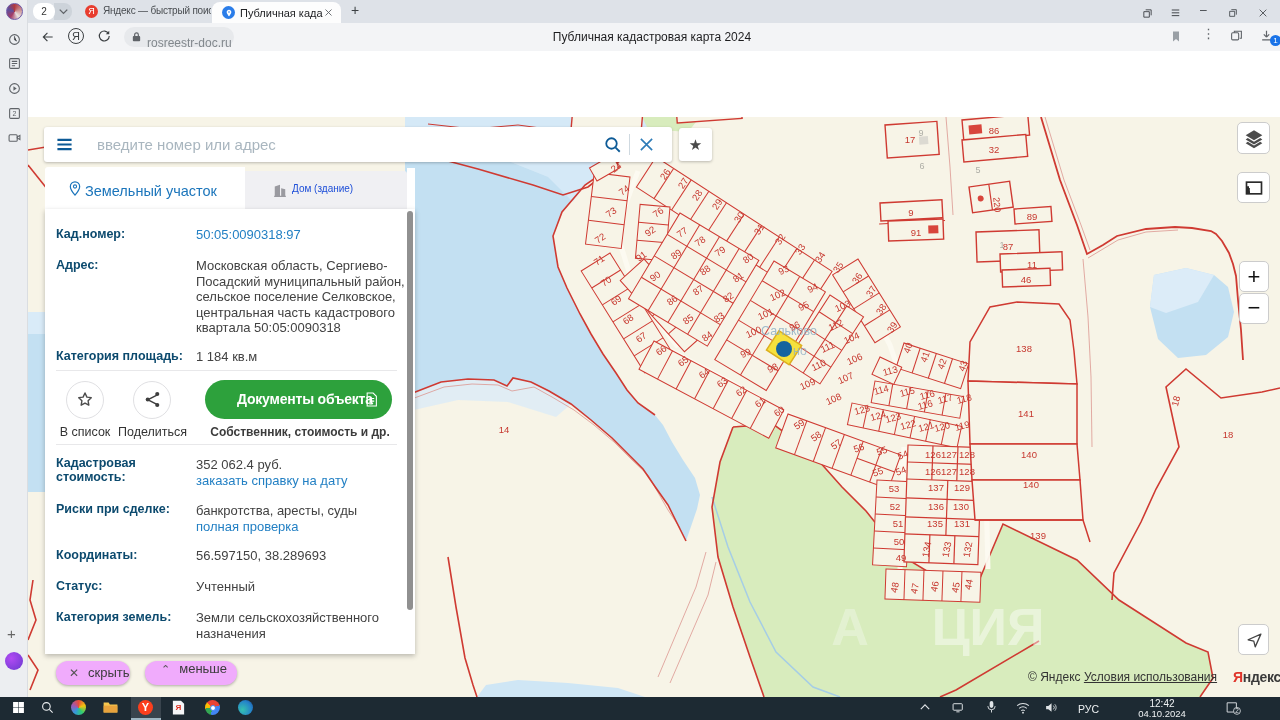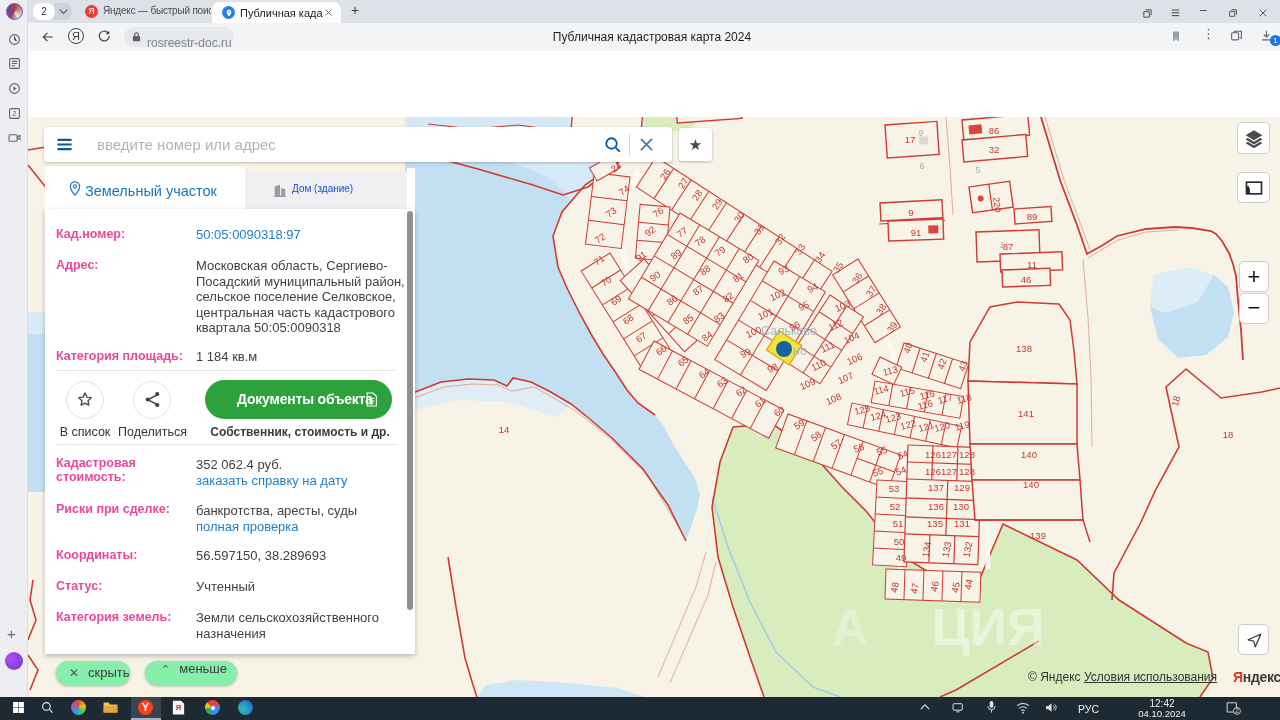--- a/index.html
+++ b/index.html
@@ -35,27 +35,27 @@
 
 #searchbar { left:44px; top:127px; width:628px; height:35px; background:#fff; border-radius:3px; box-shadow:0 1px 3px rgba(0,0,0,.25); }
 #starbtn { left:679px; top:128px; width:33px; height:33px; background:#fff; border-radius:3px; box-shadow:0 1px 3px rgba(0,0,0,.25); color:#4a4a4a; font-size:15px; text-align:center; line-height:33px; }
 
 
 #ptabs { left:45px; top:167px; width:370px; height:42px; }
 #ptab1 { position:absolute; left:0; top:0; width:200px; height:42px; background:#fff; border-radius:3px 0 0 0; }
 #ptab2 { position:absolute; left:200px; top:4px; width:162px; height:38px; background:#f0f0f3; border-radius:0 3px 0 0; }
 #ptab3 { position:absolute; left:362px; top:1px; width:8px; height:41px; background:#fff; }
 #pbody { left:45px; top:209px; width:370px; height:445px; background:#fff; box-shadow:0 2px 5px rgba(0,0,0,.25); }
-.plabel { position:absolute; left:11px; font-size:12.5px; font-weight:bold; color:#ec4899; }
+.plabel { position:absolute; left:11px; font-size:12.5px; font-weight:bold; color:#0c4a6e; }
 .pvalue { position:absolute; left:151px; font-size:13px; color:#424242; line-height:15.6px; }
 .plink { color:#2380c4; text-decoration:none; }
 #scrollbar { position:absolute; left:362px; top:2px; width:6px; height:399px; background:#909090; border-radius:3px; }
 
 
-.pill { position:absolute; background:#86efac; border-radius:12px; box-shadow:0 1px 3px rgba(0,0,0,.3); font-size:13px; color:#3c3c3c; }
+.pill { position:absolute; background:#f0abfc; border-radius:12px; box-shadow:0 1px 3px rgba(0,0,0,.3); font-size:13px; color:#3c3c3c; }
 
 
 .mapbtn { position:absolute; background:#fff; border:1px solid #ccc; border-radius:5px; }
 
 
 #taskbar { left:0; top:697px; width:1280px; height:23px; background:#1d2a33; }
 </style>
 </head>
 <body>
 <div id="page">

